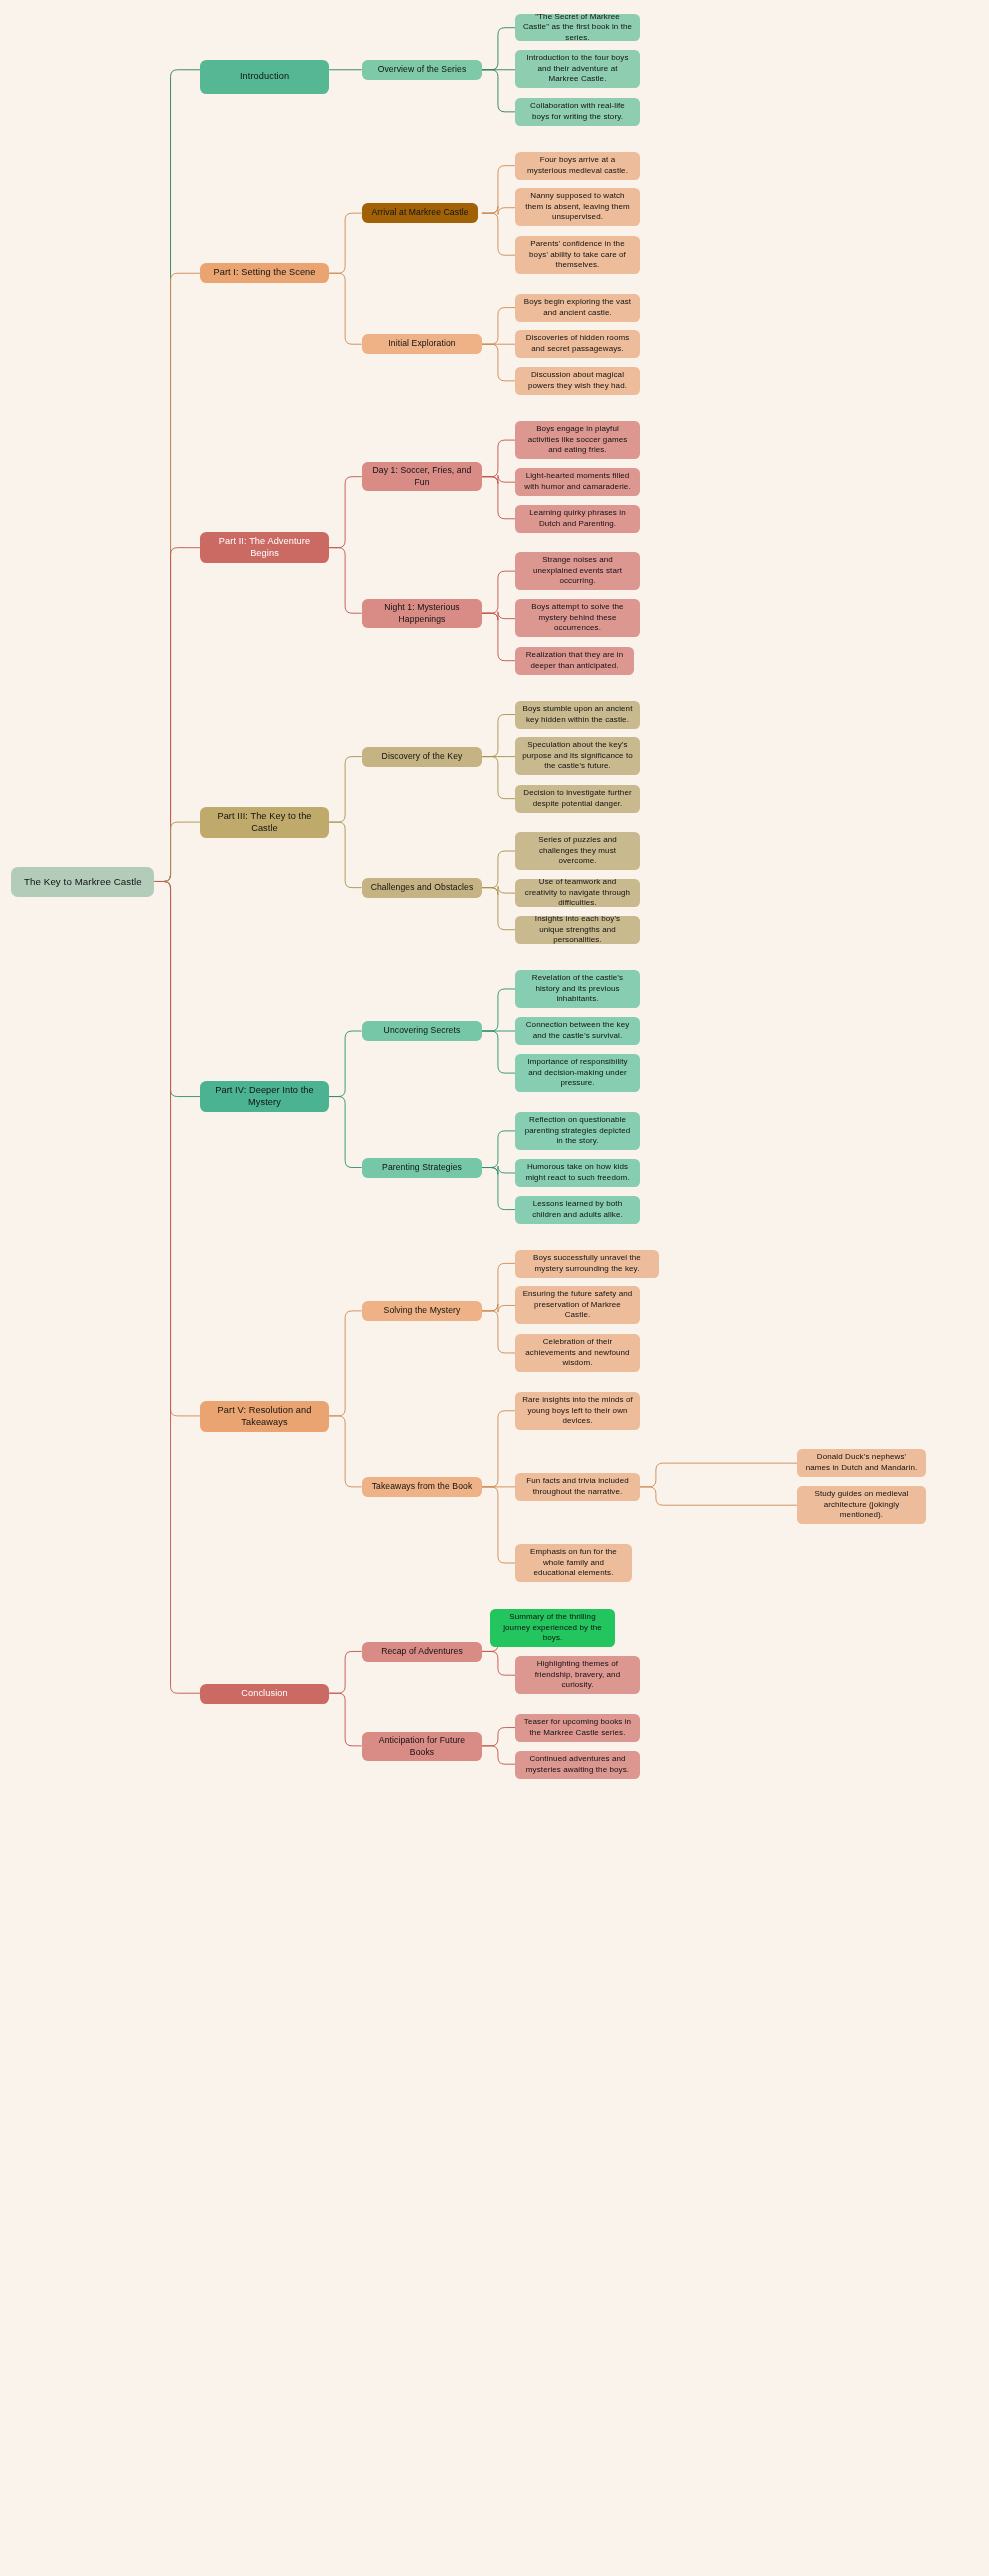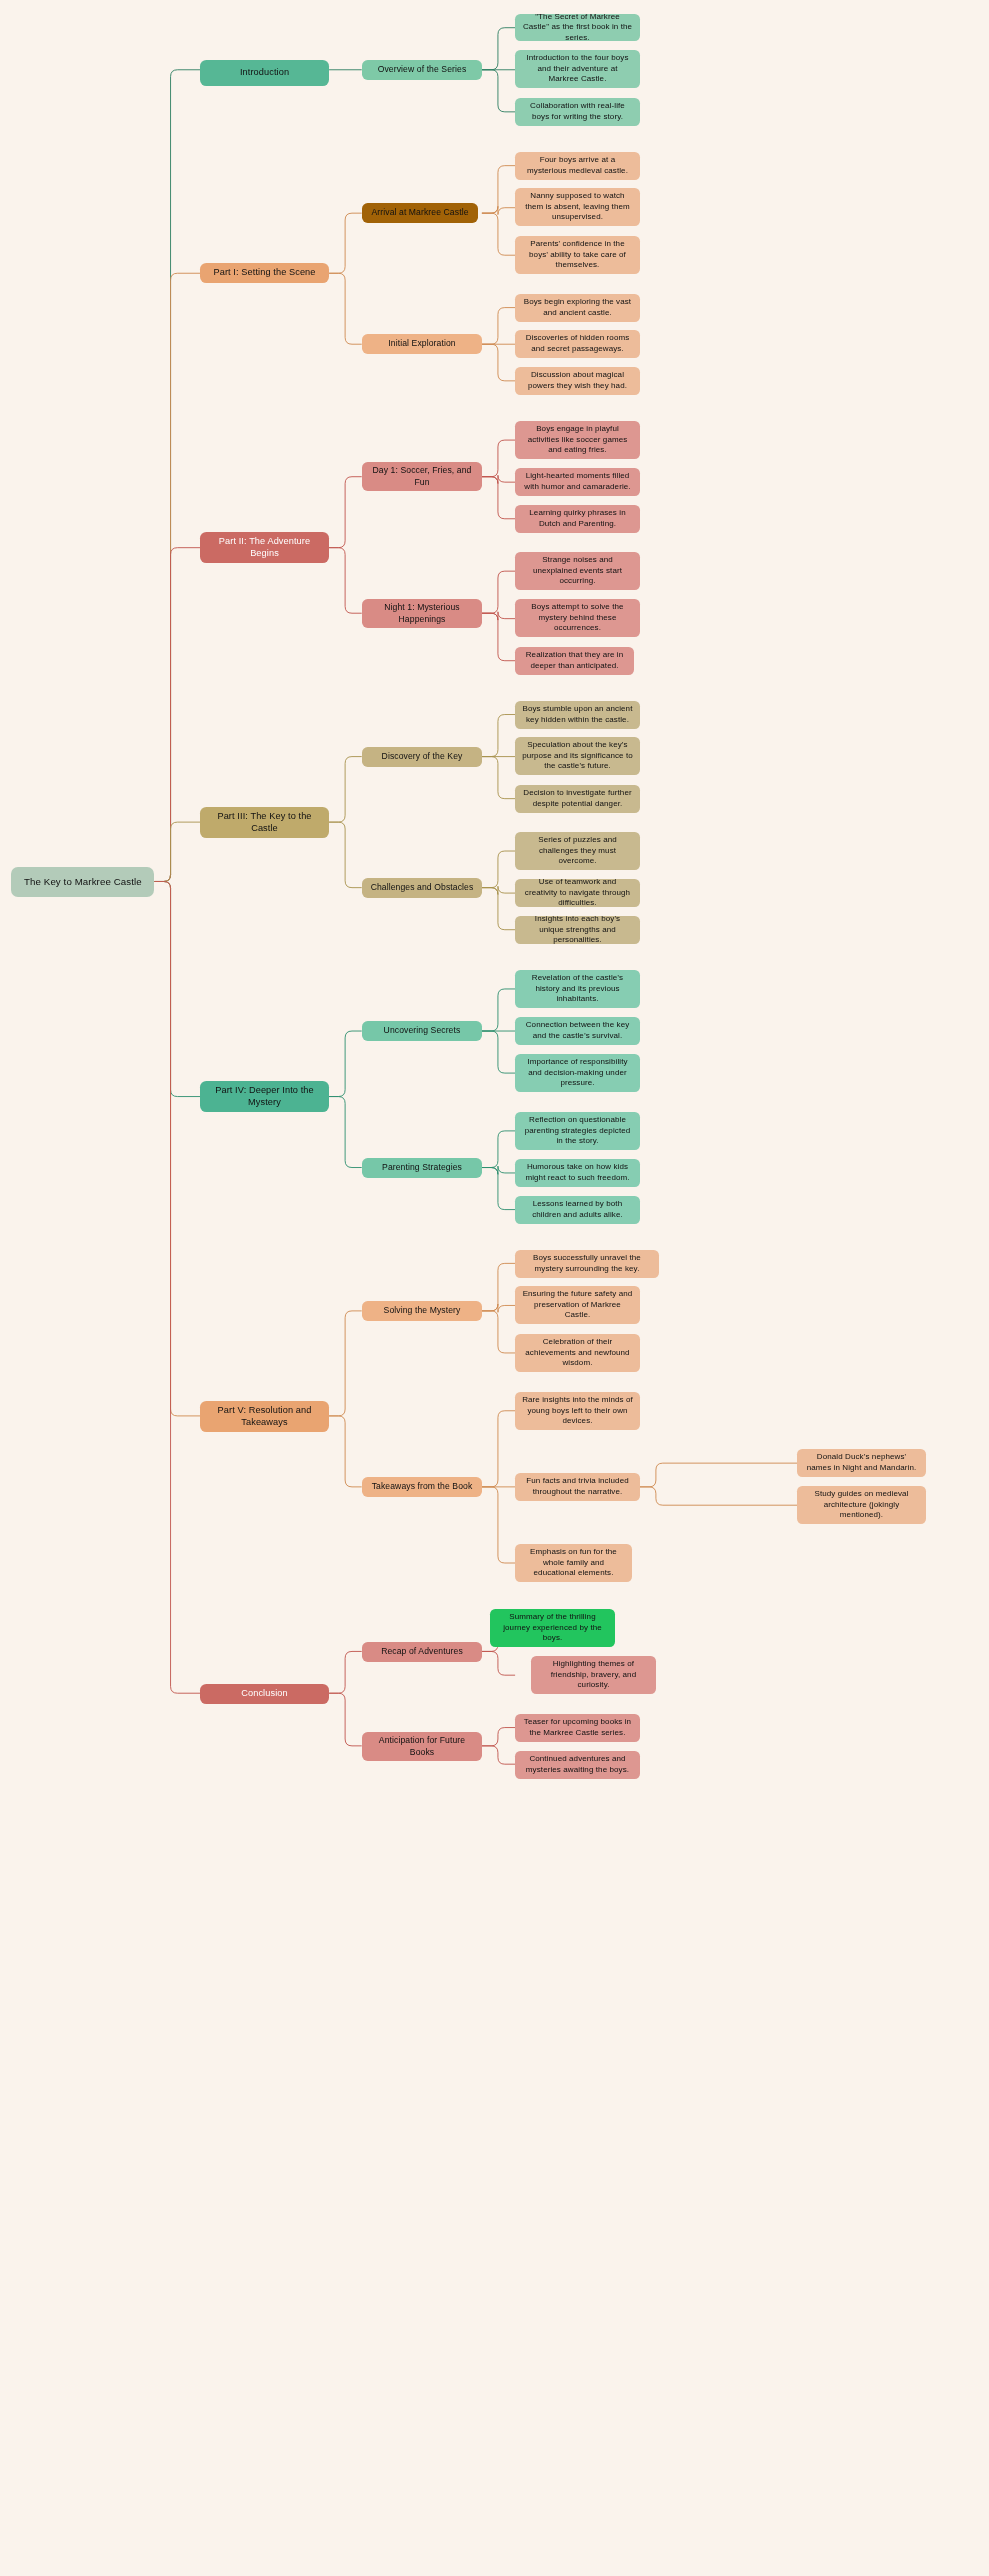--- a/index.html
+++ b/index.html
@@ -101,21 +101,21 @@
       <path d="M 270 1539.75 L 286 1539.75 Q 298 1539.75 298 1551.75 L 298 2946 Q 298 2958 310 2958 L 350 2958" fill="none" stroke="#c1564f" stroke-width="1.6"></path>
       <path d="M 575 2958 L 591 2958 Q 603 2958 603 2946 L 603 2897 Q 603 2885 615 2885 L 632 2885" fill="none" stroke="#c1564f" stroke-width="1.6"></path>
       <path d="M 842 2885 L 858 2885 Q 870 2885 870 2873 L 870 2855.5 Q 870 2843.5 882 2843.5 L 900 2843.5" fill="none" stroke="#c1564f" stroke-width="1.6"></path>
       <path d="M 842 2885 L 858 2885 Q 870 2885 870 2897 L 870 2914.5 Q 870 2926.5 882 2926.5 L 900 2926.5" fill="none" stroke="#c1564f" stroke-width="1.6"></path>
       <path d="M 575 2958 L 591 2958 Q 603 2958 603 2970 L 603 3038 Q 603 3050 615 3050 L 632 3050" fill="none" stroke="#c1564f" stroke-width="1.6"></path>
       <path d="M 842 3050 L 858 3050 Q 870 3050 870 3038 L 870 3030 Q 870 3018 882 3018 L 900 3018" fill="none" stroke="#c1564f" stroke-width="1.6"></path>
       <path d="M 842 3050 L 858 3050 Q 870 3050 870 3062 L 870 3070 Q 870 3082 882 3082 L 900 3082" fill="none" stroke="#c1564f" stroke-width="1.6"></path>
     </svg>
   <div id="nodes">
       <div class="node d0" style="left: 11.4px; top: 867px; width: 143px; height: 30px; background: rgb(179, 203, 185); color: rgb(17, 17, 17);">The Key to Markree Castle</div>
-      <div class="node d1" style="left: 200px; top: 60px; width: 129px; height: 26px; background: rgb(86, 183, 149);">Introduction</div>
+      <div class="node d1" style="left: 200px; top: 60px; width: 129px; height: 34px; background: rgb(86, 183, 149);">Introduction</div>
       <div class="node d2" style="left: 362px; top: 60px; width: 120px; height: 19.5px; background: rgb(126, 201, 167);">Overview of the Series</div>
       <div class="node d3" style="left: 515px; top: 13.7px; width: 125px; height: 27.5px; background: rgb(142, 205, 176);">"The Secret of Markree Castle" as the first book in the series.</div>
       <div class="node d3" style="left: 515px; top: 50px; width: 125px; height: 38px; background: rgb(142, 205, 176);">Introduction to the four boys and their adventure at Markree Castle.</div>
       <div class="node d3" style="left: 515px; top: 98px; width: 125px; height: 27.5px; background: rgb(142, 205, 176);">Collaboration with real-life boys for writing the story.</div>
       <div class="node d1" style="left: 200px; top: 263px; width: 129px; height: 19.5px; background: rgb(233, 164, 113); text-align: center;">Part I: Setting the Scene</div>
       <div class="node d2" style="left: 362px; top: 203px; width: 116px; height: 19.5px; background: #a16207;">Arrival at Markree Castle</div>
       <div class="node d3" style="left: 515px; top: 152px; width: 125px; height: 27.5px; background: rgb(237, 188, 154);">Four boys arrive at a mysterious medieval castle.</div>
       <div class="node d3" style="left: 515px; top: 188px; width: 125px; height: 38px; background: rgb(237, 188, 154);">Nanny supposed to watch them is absent, leaving them unsupervised.</div>
       <div class="node d3" style="left: 515px; top: 236px; width: 125px; height: 38px; background: rgb(237, 188, 154);">Parents' confidence in the boys’ ability to take care of themselves.</div>
       <div class="node d2" style="left: 362px; top: 334px; width: 120px; height: 19.5px; background: rgb(238, 178, 134);">Initial Exploration</div>
@@ -150,25 +150,25 @@
       <div class="node d3" style="left: 515px; top: 1159px; width: 125px; height: 27.5px; background: rgb(134, 205, 178);">Humorous take on how kids might react to such freedom.</div>
       <div class="node d3" style="left: 515px; top: 1196px; width: 125px; height: 27.5px; background: rgb(134, 205, 178);">Lessons learned by both children and adults alike.</div>
       <div class="node d1" style="left: 200px; top: 1401px; width: 129px; height: 31px; background: rgb(233, 164, 113);">Part V: Resolution and Takeaways</div>
       <div class="node d2" style="left: 362px; top: 1301px; width: 120px; height: 19.5px; background: rgb(238, 178, 134);">Solving the Mystery</div>
       <div class="node d3" style="left: 515px; top: 1250px; width: 144px; height: 27.5px; background: rgb(237, 188, 154);">Boys successfully unravel the mystery surrounding the key.</div>
       <div class="node d3" style="left: 515px; top: 1286px; width: 125px; height: 38px; background: rgb(237, 188, 154);">Ensuring the future safety and preservation of Markree Castle.</div>
       <div class="node d3" style="left: 515px; top: 1334px; width: 125px; height: 38px; background: rgb(237, 188, 154);">Celebration of their achievements and newfound wisdom.</div>
       <div class="node d2" style="left: 362px; top: 1477px; width: 120px; height: 19.5px; background: rgb(238, 178, 134);">Takeaways from the Book</div>
       <div class="node d3" style="left: 515px; top: 1392px; width: 125px; height: 38px; background: rgb(237, 188, 154);">Rare insights into the minds of young boys left to their own devices.</div>
       <div class="node d3" style="left: 515px; top: 1473px; width: 125px; height: 27.5px; background: rgb(237, 188, 154);">Fun facts and trivia included throughout the narrative.</div>
-      <div class="node d4" style="left: 797px; top: 1449px; width: 129px; height: 27.5px; background: rgb(237, 188, 154);">Donald Duck’s nephews' names in Night and Mandarin.</div>
+      <div class="node d4" style="left: 797px; top: 1449px; width: 129px; height: 27.5px; background: rgb(237, 188, 154);">Donald Duck’s nephews' names in Dutch and Mandarin.</div>
       <div class="node d4" style="left: 797px; top: 1486px; width: 129px; height: 38px; background: rgb(237, 188, 154);">Study guides on medieval architecture (jokingly mentioned).</div>
       <div class="node d3" style="left: 515px; top: 1544px; width: 117px; height: 38px; background: rgb(237, 188, 154);">Emphasis on fun for the whole family and educational elements.</div>
       <div class="node d1" style="left: 200px; top: 1684px; width: 129px; height: 19.5px; background: rgb(203, 106, 99); color: rgb(255, 255, 255);">Conclusion</div>
       <div class="node d2" style="left: 362px; top: 1642px; width: 120px; height: 19.5px; background: rgb(217, 139, 133);">Recap of Adventures</div>
       <div class="node d3" style="left: 490px; top: 1609px; width: 125px; height: 38px; background: #22c55e;">Summary of the thrilling journey experienced by the boys.</div>
-      <div class="node d3" style="left: 515px; top: 1656px; width: 125px; height: 38px; background: rgb(221, 151, 145); margin-left: 16px;">Highlighting themes of friendship, bravery, and curiosity.</div>
+      <div class="node d3" style="left: 515px; top: 1656px; width: 125px; height: 38px; background: rgb(221, 151, 145);">Highlighting themes of friendship, bravery, and curiosity.</div>
       <div class="node d2" style="left: 362px; top: 1732px; width: 120px; height: 29px; background: rgb(217, 139, 133);">Anticipation for Future Books</div>
       <div class="node d3" style="left: 515px; top: 1714px; width: 125px; height: 27.5px; background: rgb(221, 151, 145);">Teaser for upcoming books in the Markree Castle series.</div>
       <div class="node d3" style="left: 515px; top: 1751px; width: 125px; height: 27.5px; background: rgb(221, 151, 145);">Continued adventures and mysteries awaiting the boys.</div>
     </div>
 </div>
 
 
 </body></html>

